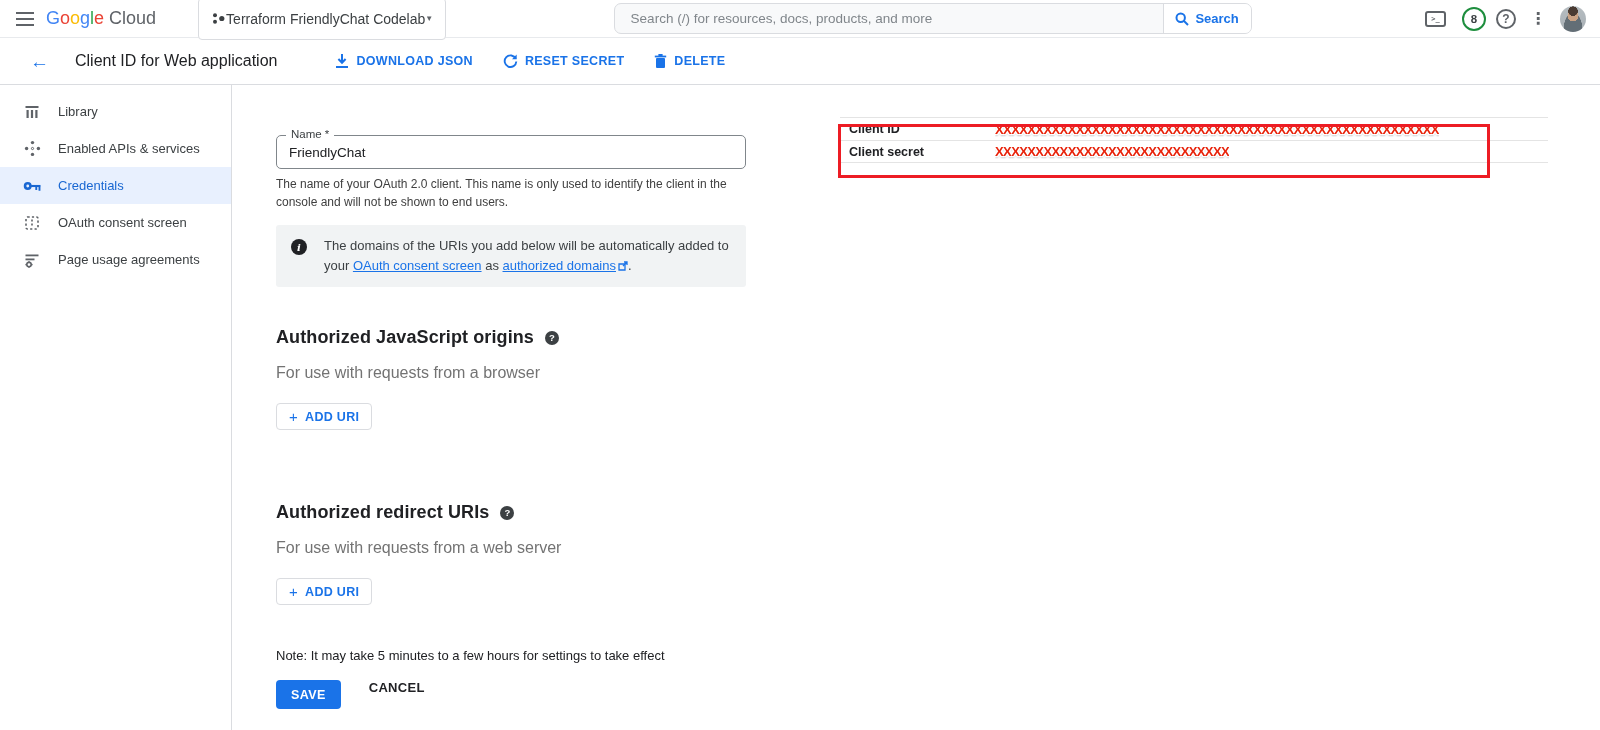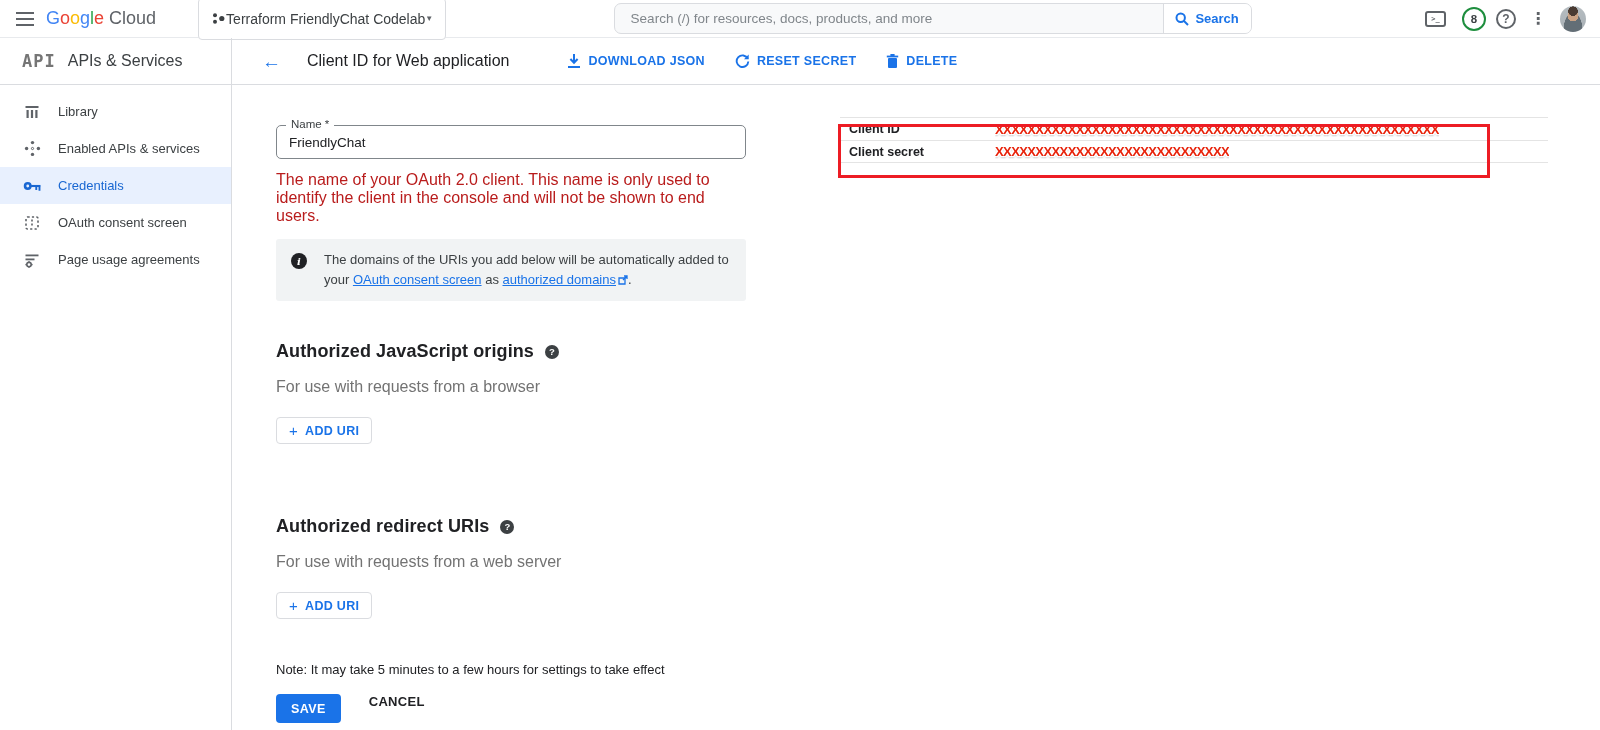--- a/index.html
+++ b/index.html
@@ -46,25 +46,25 @@
 
   
   .content-row { flex:1; display:flex; min-height:0; }
   .sidebar { width:232px; flex:0 0 232px; border-right:1px solid #dadce0; padding-top:8px; }
   .side-item { height:37px; display:flex; align-items:center; gap:17px; padding-left:23px; font-size:13px; color:#3c4043; cursor:pointer; }
   .side-item .sicon { width:18px; display:flex; justify-content:center; }
   .side-item.selected { background:#e8f0fe; color:#1967d2; }
   .main { flex:1; position:relative; background:#fff; }
 
   
-  .form-col { position:absolute; left:44px; top:28px; width:470px; }
+  .form-col { position:absolute; left:44px; top:38px; width:470px; }
   .tf { position:relative; margin-top:12px; height:34px; border:1px solid #80868b; border-radius:5px; background:#fff; }
   .tf label { position:absolute; top:-8px; left:9px; background:#fff; padding:0 5px; font-size:11.5px; color:#3c4043; }
   .tf input { width:100%; height:100%; border:none; outline:none; background:transparent; padding:0 12px; font-size:13.5px; color:#202124; font-family:inherit; border-radius:5px; }
-  .helper { margin-top:12px; font-size:16px; line-height:18px; color:#b91c1c; }
+  .helper { margin-top:6px; font-size:12px; line-height:18px; color:#404040; }
   .notice { margin-top:14px; background:#f1f3f4; border-radius:3px; padding:11px 16px 11px 15px; display:flex; gap:17px; }
   .info-i { width:16px; height:16px; border-radius:50%; background:#202124; color:#fff; font-size:10px; font-weight:700; font-style:italic; display:flex; align-items:center; justify-content:center; flex:0 0 16px; margin-top:3px; font-family:"DejaVu Serif",serif; }
   .notice p { font-size:13px; line-height:20px; color:#3c4043; }
   .notice a { color:#1a73e8; text-decoration:underline; cursor:pointer; }
   .sec-title-row { display:flex; align-items:center; gap:11px; }
   .sec1 { margin-top:40px; } .sec2 { margin-top:72px; }
   .sec-title { font-size:18px; font-weight:700; color:#202124; letter-spacing:.1px; }
   .qmark { width:14px; height:14px; border-radius:50%; background:#3c4043; color:#fff; font-size:9.5px; font-weight:700; display:flex; align-items:center; justify-content:center; cursor:pointer; }
   .sec-sub { margin-top:16px; font-size:16px; color:#737373; }
   .add-uri { margin-top:21px; height:27px; padding:0 12px; background:#fff; border:1px solid #dadce0; border-radius:4px; color:#1a73e8; font-size:12.5px; font-weight:700; letter-spacing:.3px; display:flex; align-items:center; gap:7px; cursor:pointer; font-family:inherit; }
@@ -142,24 +142,20 @@
       </div>
       <div class="helpc">
         <span>?</span>
       </div>
       <div class="morev">⋮</div>
       <div class="avatar"></div>
     </div>
   </header>
 
   <div class="subheader">
-    <div class="sh-left">
-      <span class="api-glyph">API</span>
-      <span class="product-name">APIs &amp; Services</span>
-    </div>
     <div class="sh-main">
       <button class="back">←</button>
       <h1 class="page-title">Client ID for Web application</h1>
       <div class="hdr-actions">
         <button class="hdr-btn">
           <span>
             <svg width="14" height="15" viewBox="0 0 14 15">
                 <path d="M7 0 v8 M3.4 5 L7 8.8 L10.6 5" fill="none" stroke="#1a73e8" stroke-width="2"></path>
                 <rect x="1" y="12" width="12" height="2" fill="#1a73e8"></rect>
               </svg>

